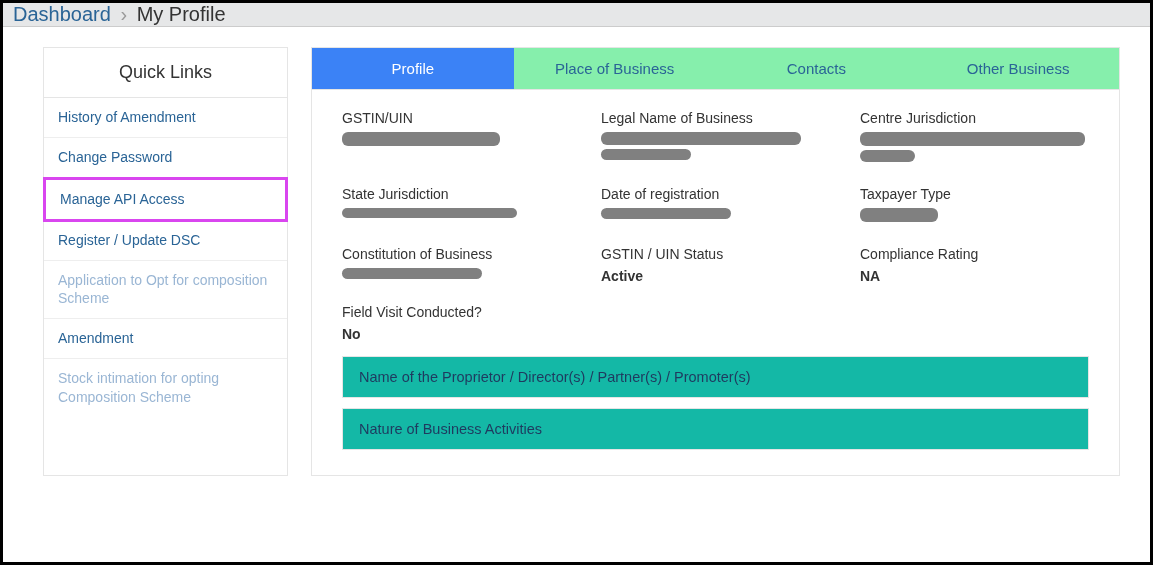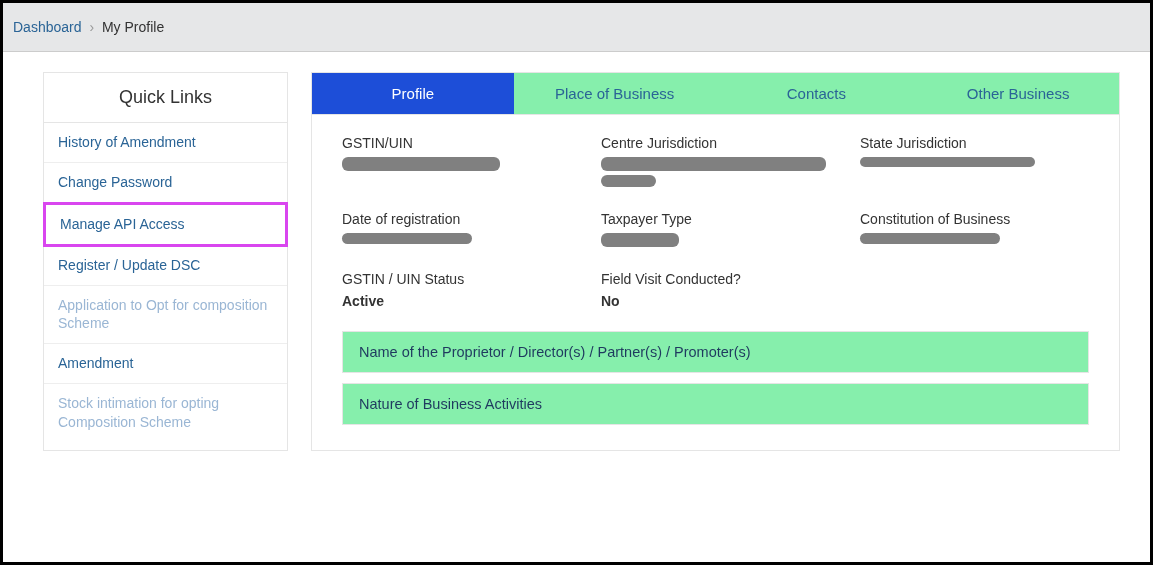--- a/index.html
+++ b/index.html
@@ -6,22 +6,22 @@
   body {
     font-family: "Segoe UI", Tahoma, Verdana, sans-serif;
     background: #fff;
     width: 1153px;
     height: 565px;
     border: 3px solid #000;
     position: relative;
   }
   .breadcrumb {
     background: #e6e7e8;
-    padding: 16px 10px;
-    font-size: 14px;
+    padding: 0 10px;
+    font-size: 20px;
     color: #333;
     border-bottom: 1px solid #ccc;
   }
   .breadcrumb a { color: #2a6496; text-decoration: none; }
   .breadcrumb .sep { color: #999; margin: 0 4px; }
   .container {
     display: flex;
     padding: 20px 30px 10px 40px;
     gap: 23px;
   }
@@ -64,32 +64,32 @@
   .tab {
     flex: 1;
     text-align: center;
     padding: 12px 0;
     font-size: 15px;
     color: #2a6496;
     cursor: pointer;
     background: #86efac;
   }
   .tab.active {
-    background: #1d4ed8;
+    background: #3b82f6;
     color: #fff;
   }
   .panel {
     border: 1px solid #e5e5e5;
     padding: 20px 30px 15px 30px;
   }
   .grid {
     display: grid;
     grid-template-columns: 1fr 1fr 1fr;
     gap: 20px 30px;
-    margin-bottom: 2px;
+    margin-bottom: 14px;
   }
   .field-label {
     font-size: 14px;
     color: #333;
     margin-bottom: 6px;
   }
   .field-value {
     font-size: 14px;
     font-weight: 700;
     color: #333;
@@ -98,21 +98,21 @@
     margin-top: 4px;
   }
   .redact {
     display: block;
     background: #808080;
     border-radius: 6px;
     margin-bottom: 4px;
     height: 12px;
   }
   .accordion {
-    background: #86efac;
+    background: #14b8a6;
     border: 1px solid #e5e5e5;
     padding: 12px 16px;
     font-size: 14.5px;
     color: #1f3a5f;
     margin-bottom: 10px;
     cursor: pointer;
   }
 </style>
 </head>
 <body>
@@ -145,20 +145,27 @@
 
     <div class="panel">
       <div class="grid">
         <div>
           <div class="field-label">GSTIN/UIN</div>
           <div class="redact-group">
             <span class="redact" style="width:158px;height:14px"></span>
           </div>
         </div>
         <div>
+          <div class="field-label">Legal Name of Business</div>
+          <div class="redact-group">
+            <span class="redact" style="width:200px;height:13px"></span>
+            <span class="redact" style="width:90px;height:11px"></span>
+          </div>
+        </div>
+        <div>
           <div class="field-label">Centre Jurisdiction</div>
           <div class="redact-group">
             <span class="redact" style="width:225px;height:14px"></span>
             <span class="redact" style="width:55px;height:12px"></span>
           </div>
         </div>
 
         <div>
           <div class="field-label">State Jurisdiction</div>
           <div class="redact-group">
@@ -180,20 +187,24 @@
 
         <div>
           <div class="field-label">Constitution of Business</div>
           <div class="redact-group">
             <span class="redact" style="width:140px;height:11px"></span>
           </div>
         </div>
         <div>
           <div class="field-label">GSTIN / UIN Status</div>
           <div class="field-value">Active</div>
+        </div>
+        <div>
+          <div class="field-label">Compliance Rating</div>
+          <div class="field-value">NA</div>
         </div>
 
         <div>
           <div class="field-label">Field Visit Conducted?</div>
           <div class="field-value">No</div>
         </div>
         <div></div>
         <div></div>
       </div>
 

